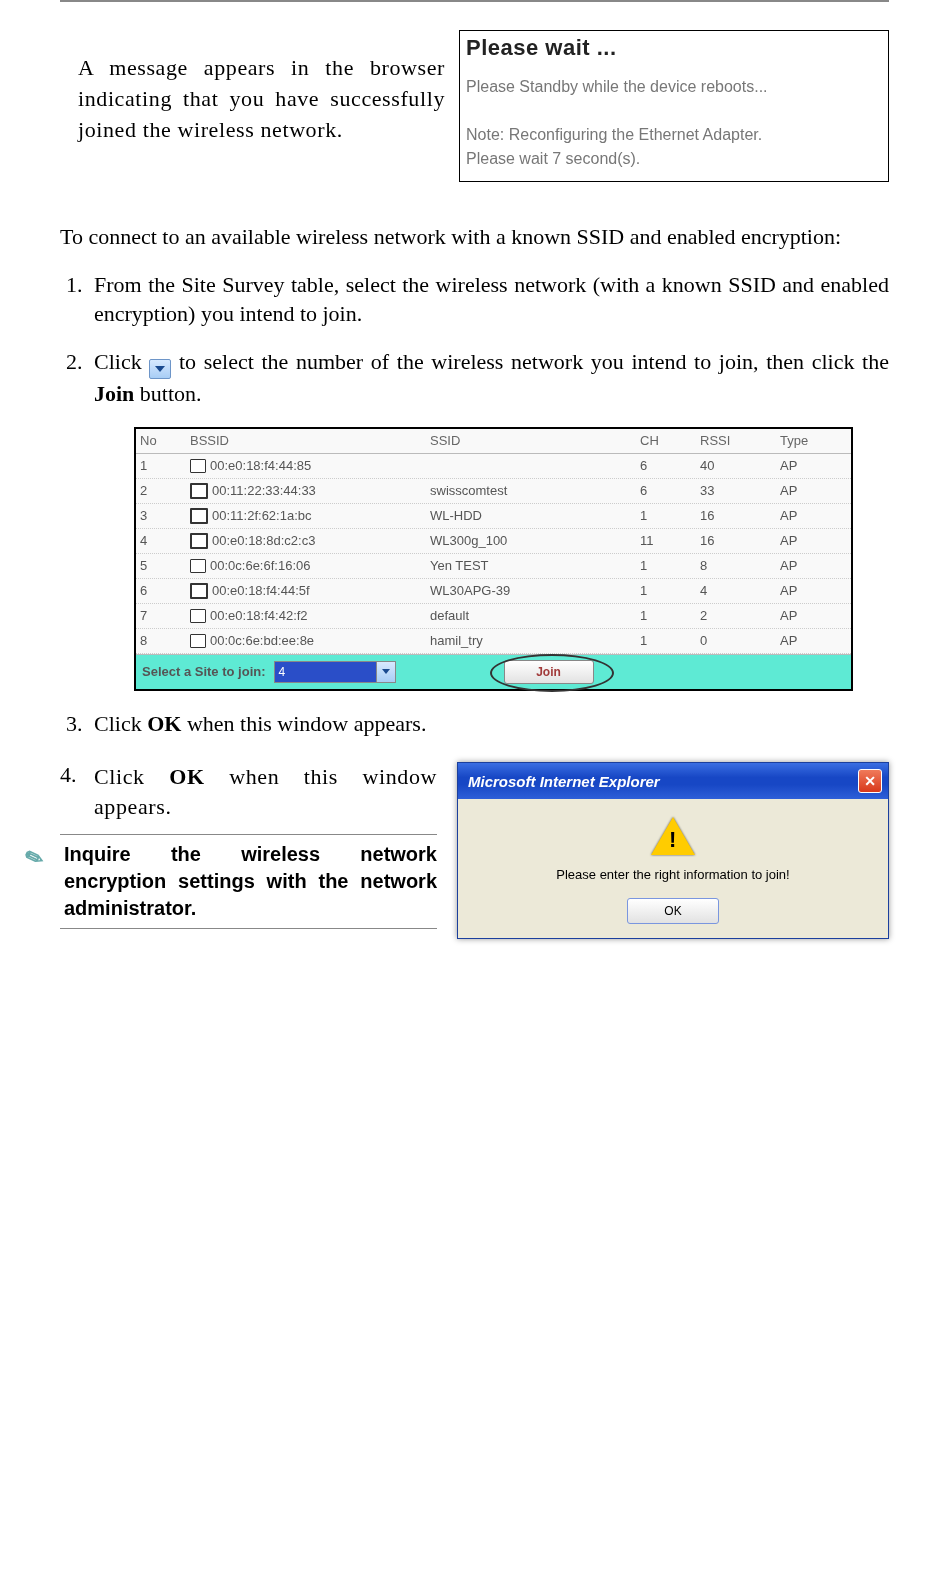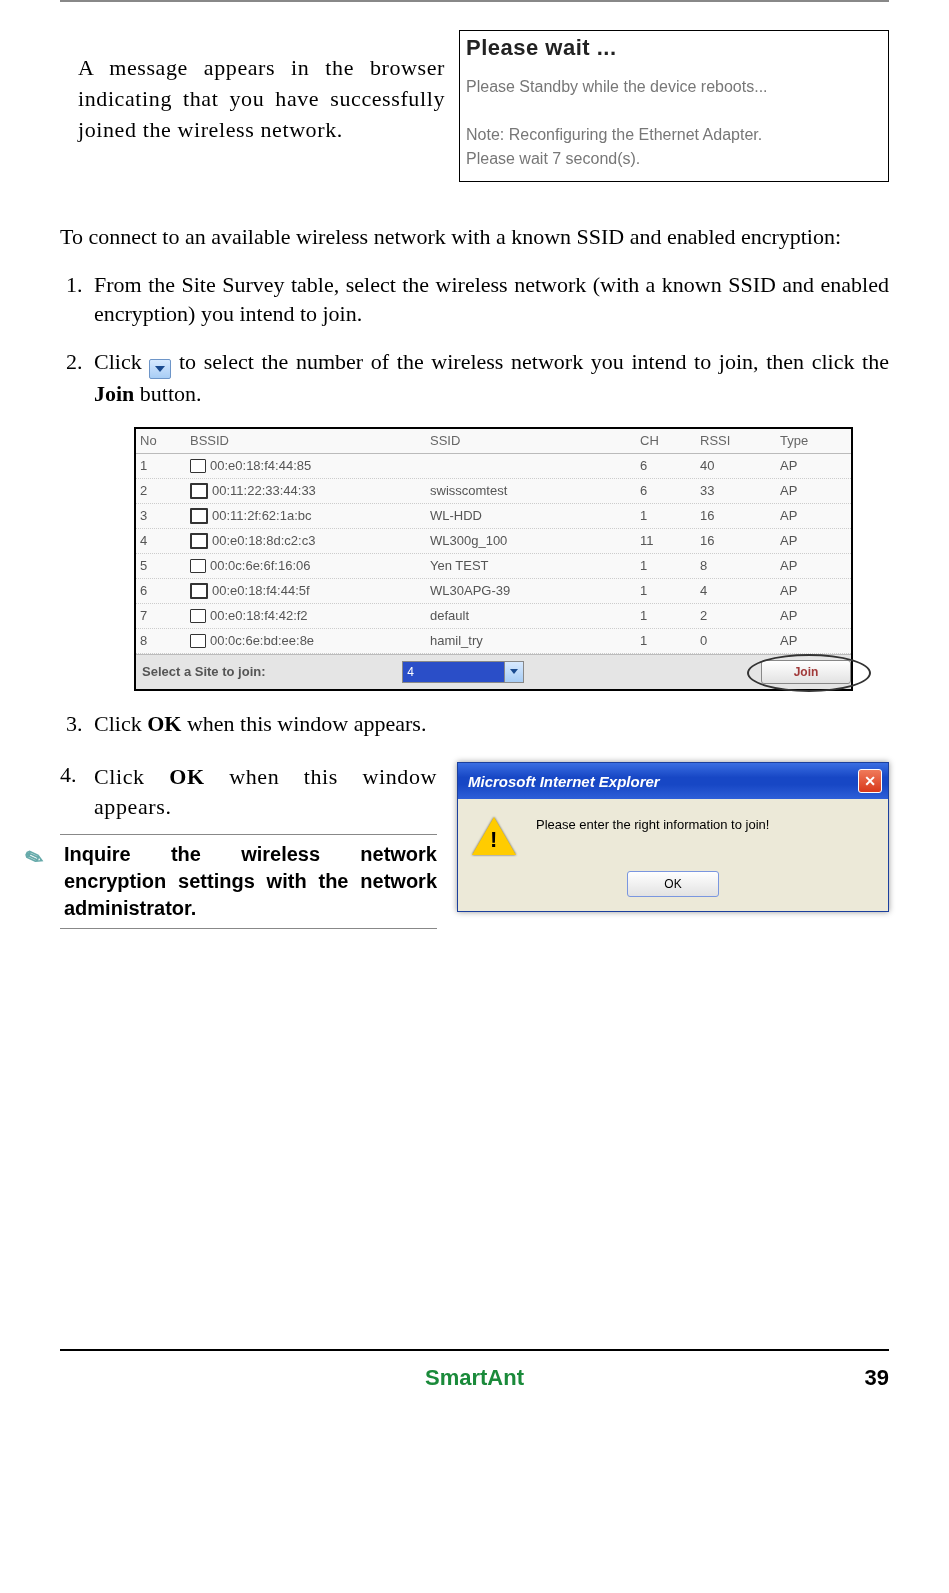--- a/index.html
+++ b/index.html
@@ -128,31 +128,30 @@
     display: inline-block;
     width: 14px;
     height: 12px;
     border: 1px solid #333;
     border-radius: 1px;
     position: relative;
     background: #fff;
   }
   .pcicon.bold { border-width: 2px; }
   .survey-footer {
-    background: #e5e5e5;
+    background: #5eead4;
     display: flex;
     align-items: center;
     height: 34px;
     padding-left: 6px;
     gap: 8px;
     color: #555;
     font-weight: bold;
     font-size: 13px;
     border-top: 1px solid #bbb;
-    justify-content: space-between;
   }
   .selectbox {
     display: inline-flex;
     align-items: center;
     justify-content: space-between;
     width: 120px;
     height: 20px;
     background: #fff;
     border: 1px solid #888;
     font-weight: normal;
@@ -278,22 +277,24 @@
     font-weight: bold;
   }
   .ie-body {
     padding: 18px 14px 14px 14px;
     display: flex;
     flex-direction: column;
     align-items: center;
   }
   .ie-body-row {
     display: flex;
-    gap: 20px;
+    align-items: center;
+    gap: 12px;
     width: 100%;
+    flex-direction: column;
   }
   .warn-tri {
     width: 0; height: 0;
     border-left: 22px solid transparent;
     border-right: 22px solid transparent;
     border-bottom: 38px solid #ffcc00;
     position: relative;
     filter: drop-shadow(0 0 1px #555);
   }
   .warn-tri::after {
@@ -510,17 +511,13 @@
       <div class="ie-body">
         <div class="ie-body-row">
           <span class="warn-tri"></span>
           <span>Please enter the right information to join!</span>
         </div>
         <span class="ok-btn">OK</span>
       </div>
     </div>
   </div>
 
-  <div class="footer">
-    <span class="foot-brand">SmartAnt</span>
-    <span class="foot-page">39</span>
-  </div>
 </div>
 
 </body></html>

